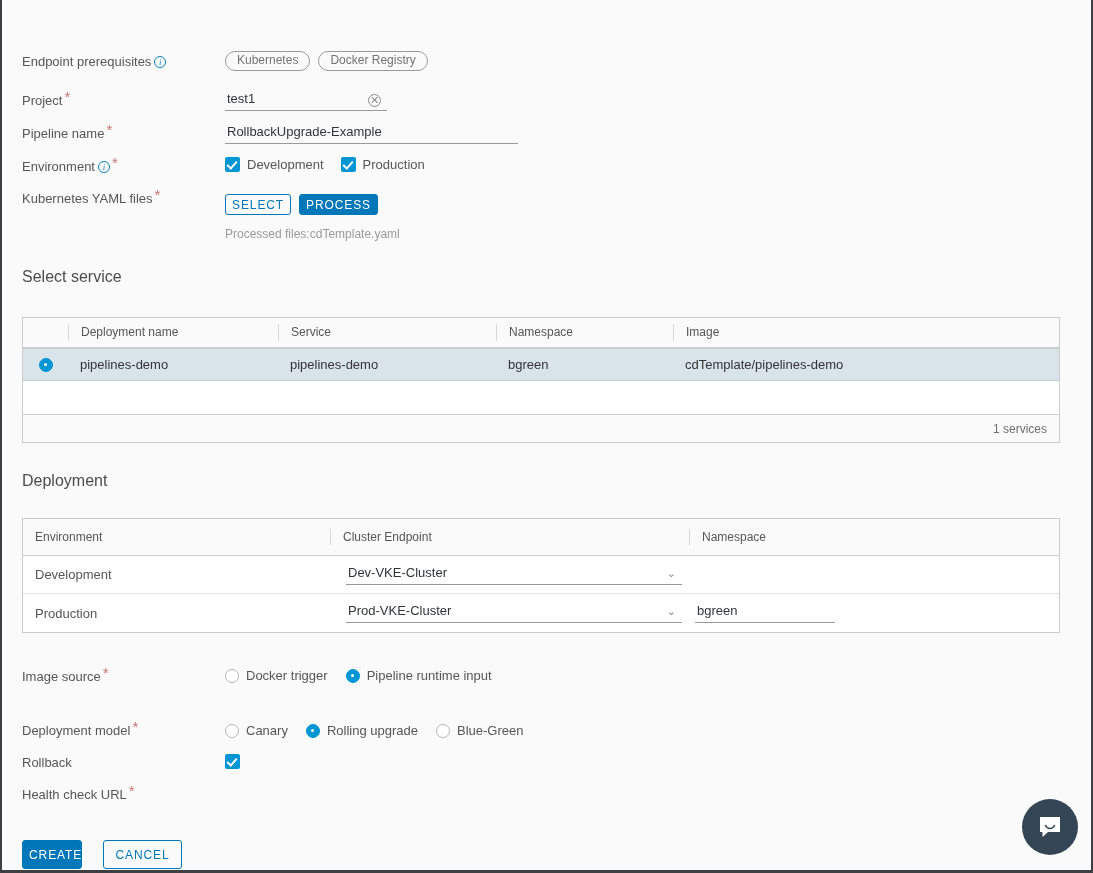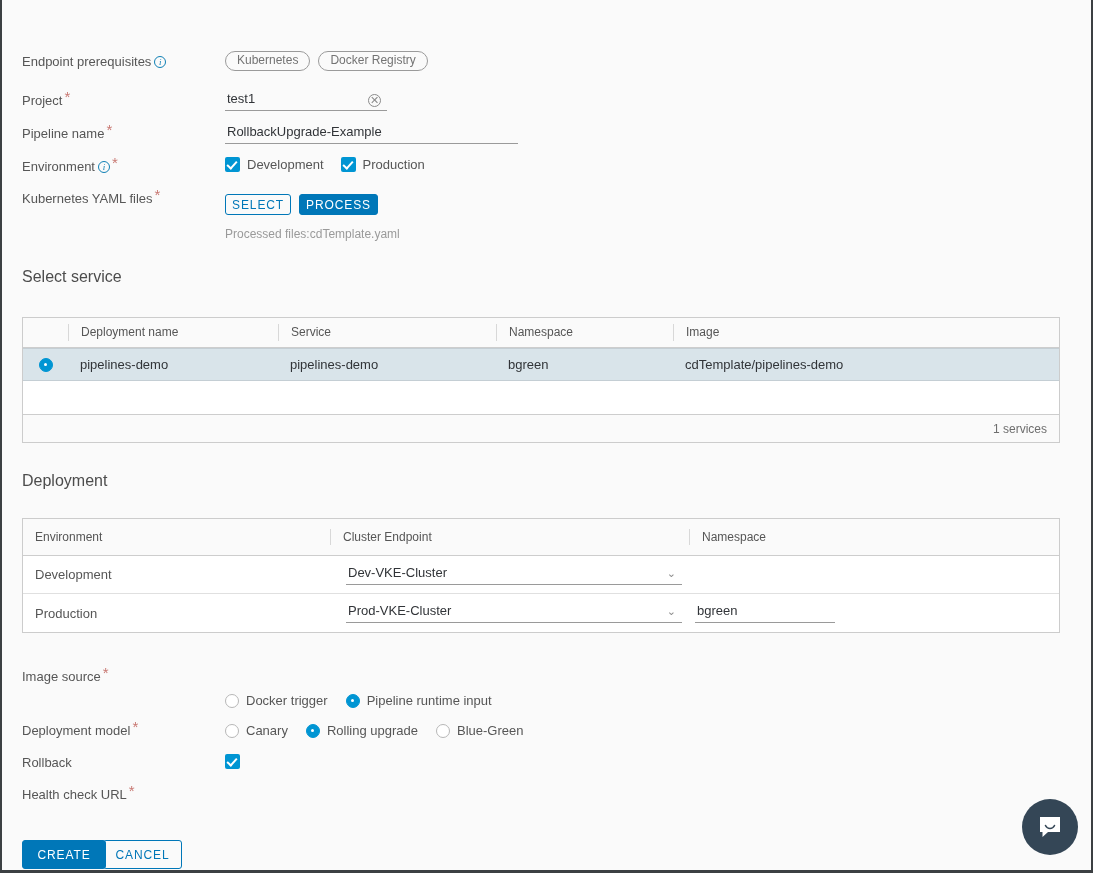--- a/index.html
+++ b/index.html
@@ -450,21 +450,21 @@
         <input class="uline" style="width: 140px;" value="bgreen">
       </div>
     </div>
   </div>
 
   <div class="form-row" style="top:669px;">
     <span class="f-label">
       <span>Image source</span><span class="req">*</span>
     </span>
   </div>
-  <div class="radio-group" style="position:absolute; left:223px; top:693px;">
+  <div class="radio-group" style="position:absolute; left:223px; top:668px;">
     <div class="radio-item">
       <span class="radio"></span>
       <span class="radio-label">Docker trigger</span>
     </div>
     <div class="radio-item" style="margin-right:0;">
       <span class="radio on"></span>
       <span class="radio-label">Pipeline runtime input</span>
     </div>
   </div>
 
@@ -494,21 +494,21 @@
   <div style="position:absolute; left:223px; top:754px;">
     <span class="cbx"></span>
   </div>
 
   <div class="form-row" style="top:787px;">
     <span class="f-label">
       <span>Health check URL</span><span class="req">*</span>
     </span>
   </div>
 
-  <button class="btn btn-solid" style="position:absolute; left:20px; top:840px; width:84px; height:29px;">CREATE</button>
+  <button class="btn btn-solid" style="position:absolute; left:20px; top:840px; width:60px; height:29px;">CREATE</button>
   <button class="btn btn-outline" style="position:absolute; left:101px; top:840px; width:79px; height:29px;">CANCEL</button>
 
   <div class="chat-fab">
     <svg width="26" height="26" viewBox="0 0 26 26">
       <path d="M3 3 H23 V18 H11 L5.5 23 V18 H3 Z" fill="#ffffff"></path>
       <path d="M8.5 11.5 C10.5 15.5, 15.5 15.5, 17.5 11.5" stroke="#344656" stroke-width="1.6" fill="none" stroke-linecap="round"></path>
     </svg>
   </div>
 
 </div>

